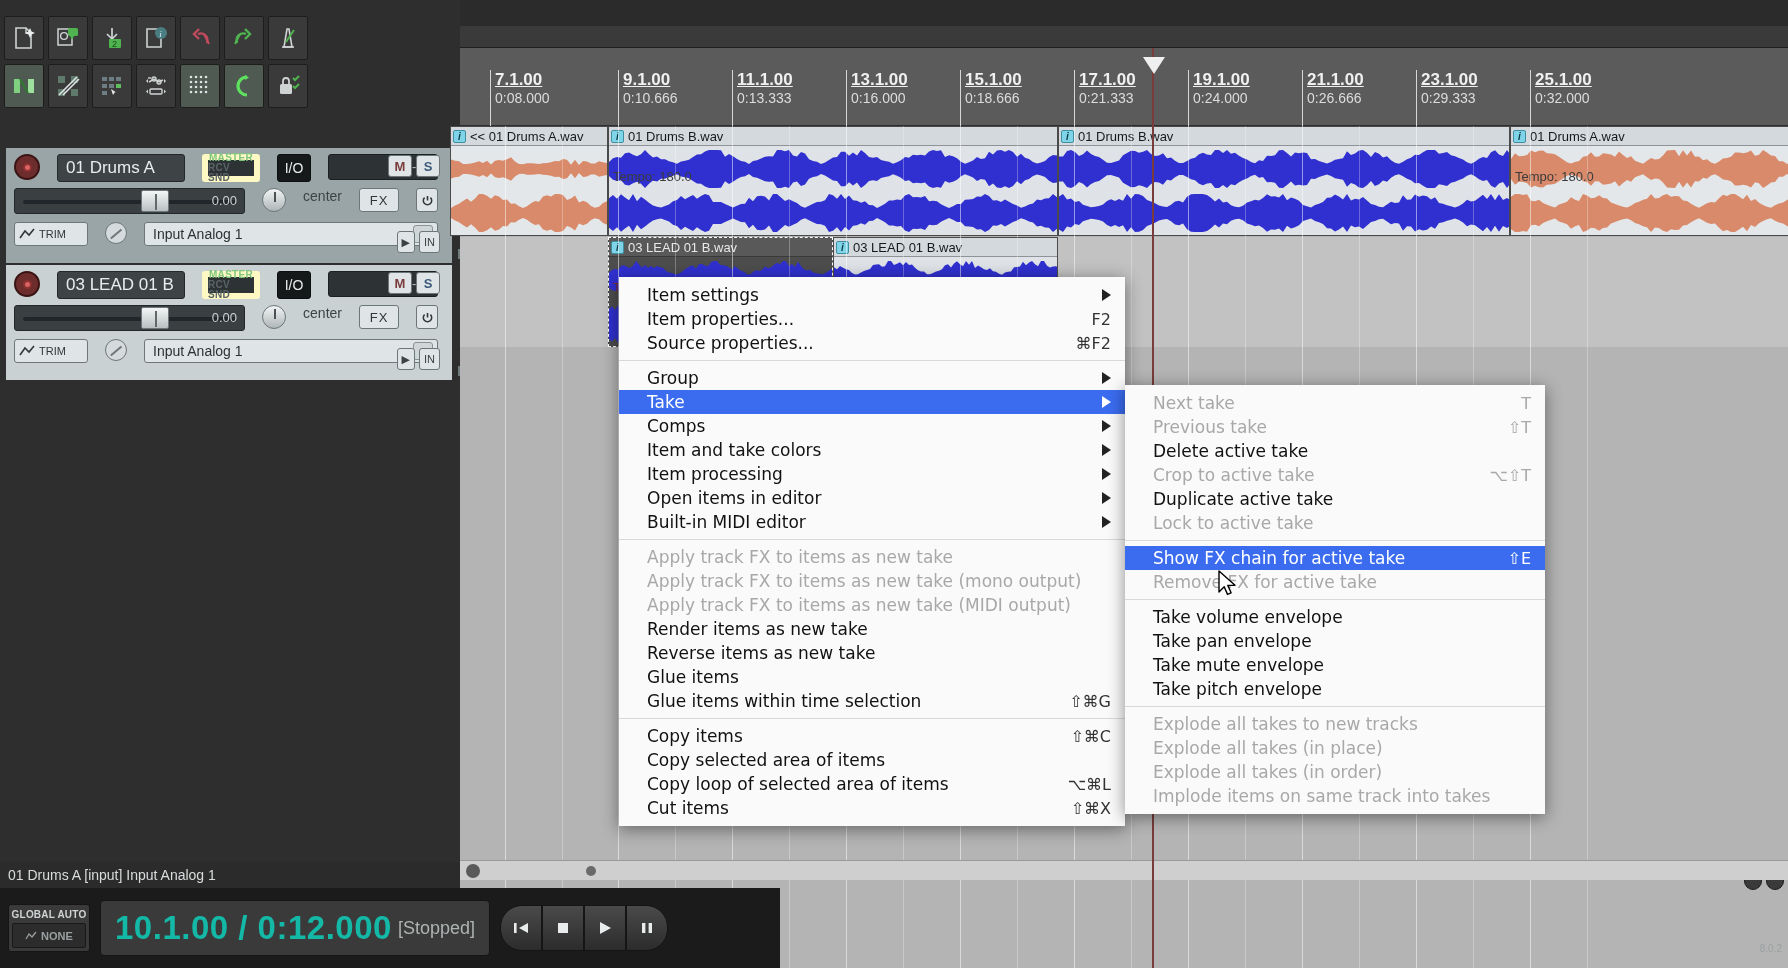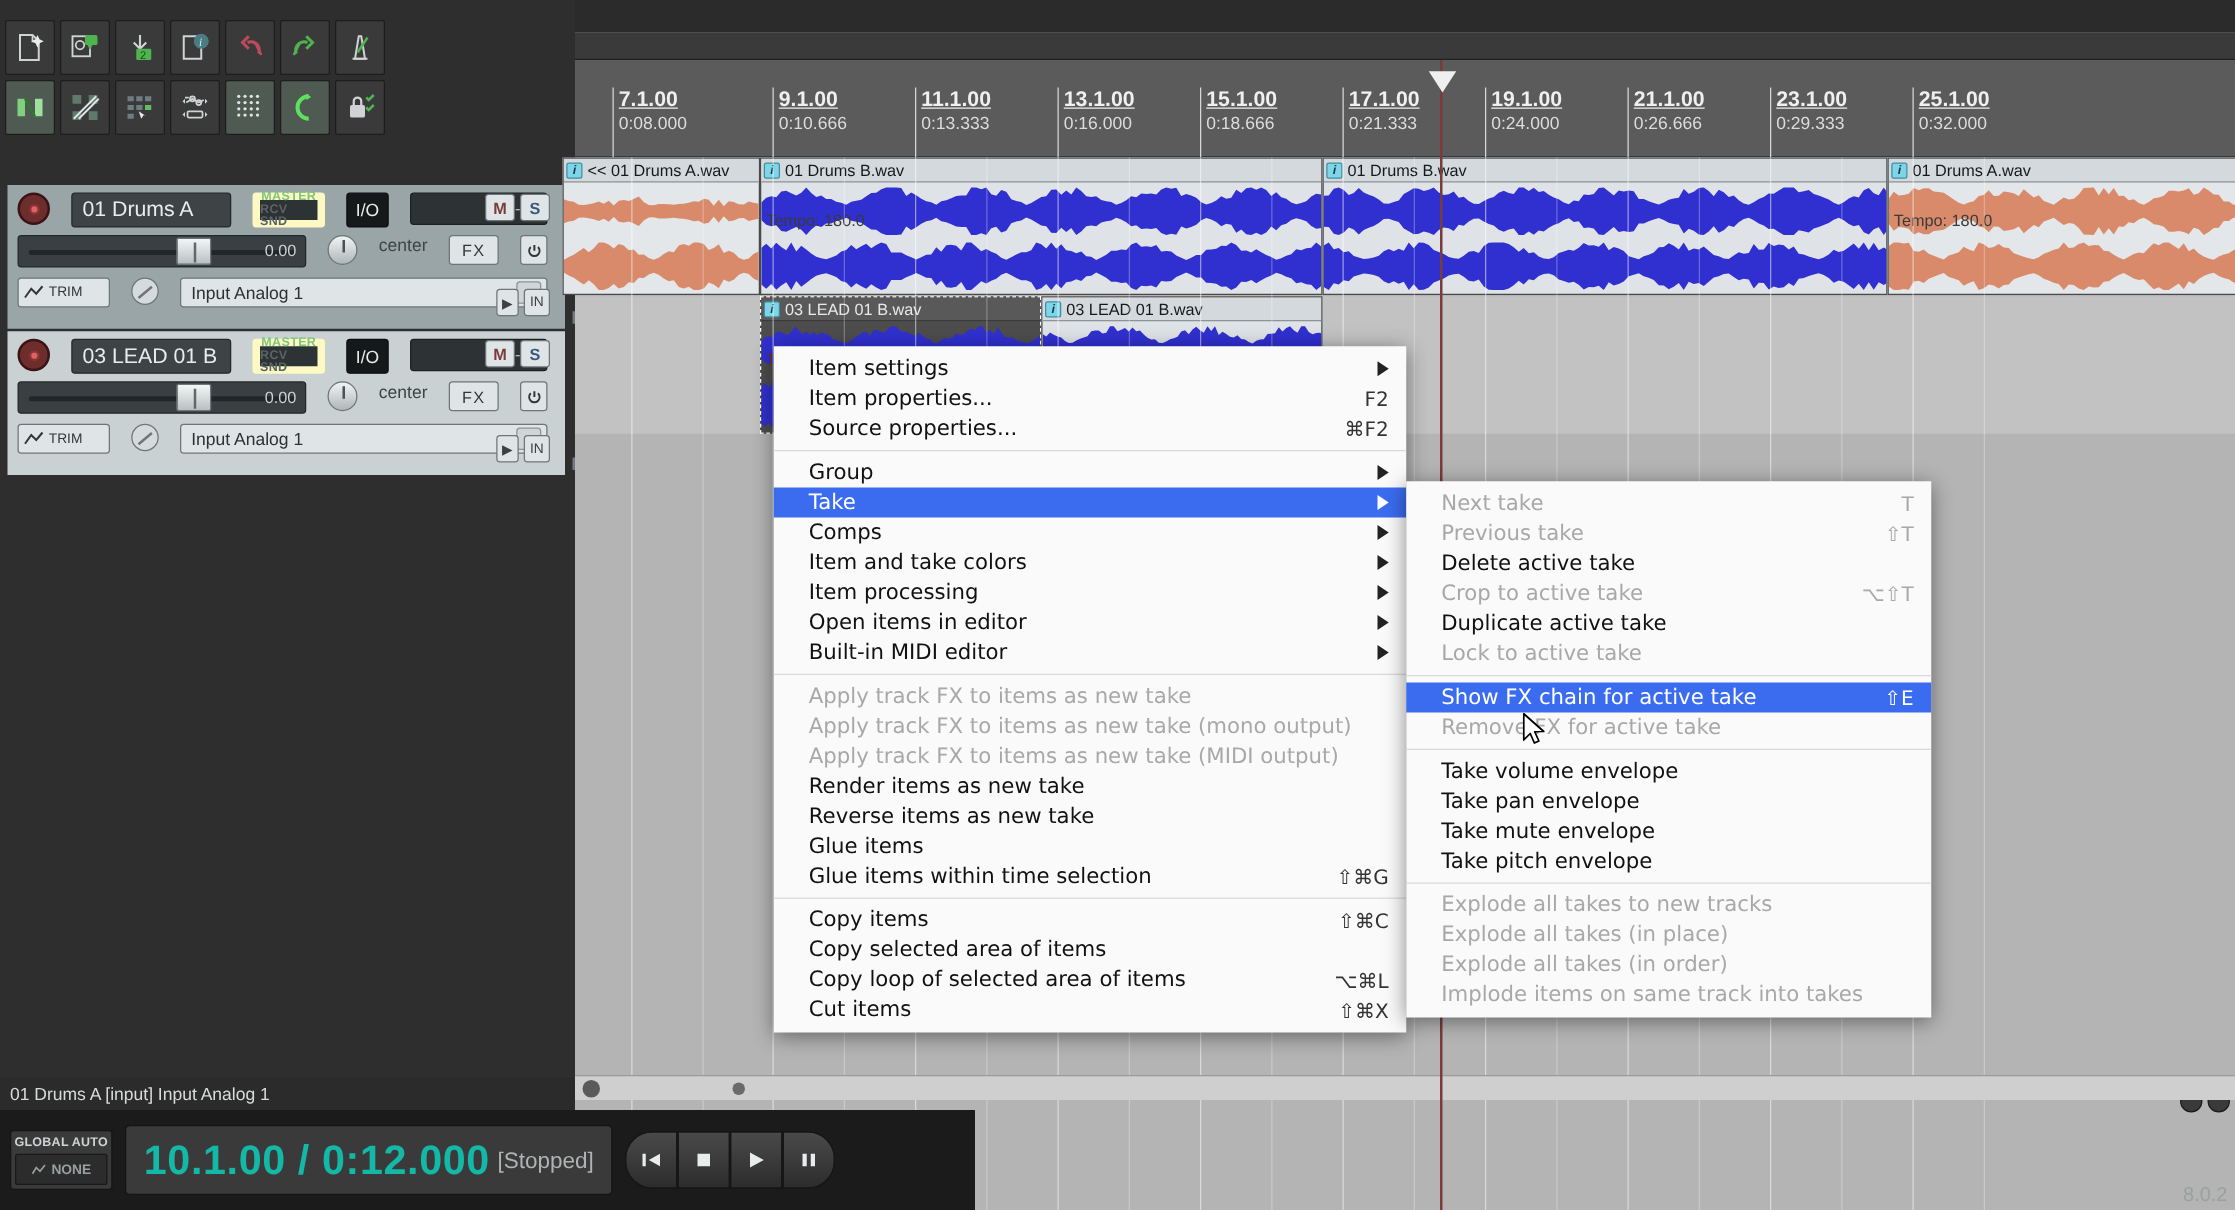--- a/index.html
+++ b/index.html
@@ -178,21 +178,21 @@
   .mi .sc { margin-left:auto; font-size:16px; color:#333; padding-left:24px; }
   .mi.dis .sc { color:#a8a8a8; }
   .mi.sel .sc { color:#fff; }
   .mi .arrow { margin-left:auto; width:0; height:0; border-top:6px solid transparent;
     border-bottom:6px solid transparent; border-left:9px solid #222; }
   .mi.sel .arrow { border-left-color:#fff; }
   .msep { height:1px; background:#d9d9d9; margin:5px 0; }
 
   #cursor { position:absolute; left:1218px; top:570px; z-index:200; }
 
-  #verbadge { position:absolute; right:6px; bottom:2px; font-size:16px; color:#9aa0a1; }
+  #verbadge { position:absolute; right:6px; bottom:14px; font-size:10px; color:#9aa0a1; }
   #brcorner { position:absolute; right:0; bottom:74px; width:60px; height:26px;
     display:flex; gap:4px; align-items:center; justify-content:flex-end; padding-right:4px; }
   .brdot { width:18px; height:18px; border-radius:50%; background:#3a3a3a;
     border:1px solid #1d1d1d; }
 
   #hscroll { position:absolute; left:460px; bottom:88px; right:0; height:20px;
     background:#cfcfcf; border-top:1px solid #9a9a9a; }
   #hscroll .thumbL { position:absolute; left:6px; top:3px; width:14px; height:14px;
     border-radius:50%; background:#5a5a5a; }
   #hscroll .thumbR { position:absolute; left:126px; top:5px; width:10px; height:10px;

